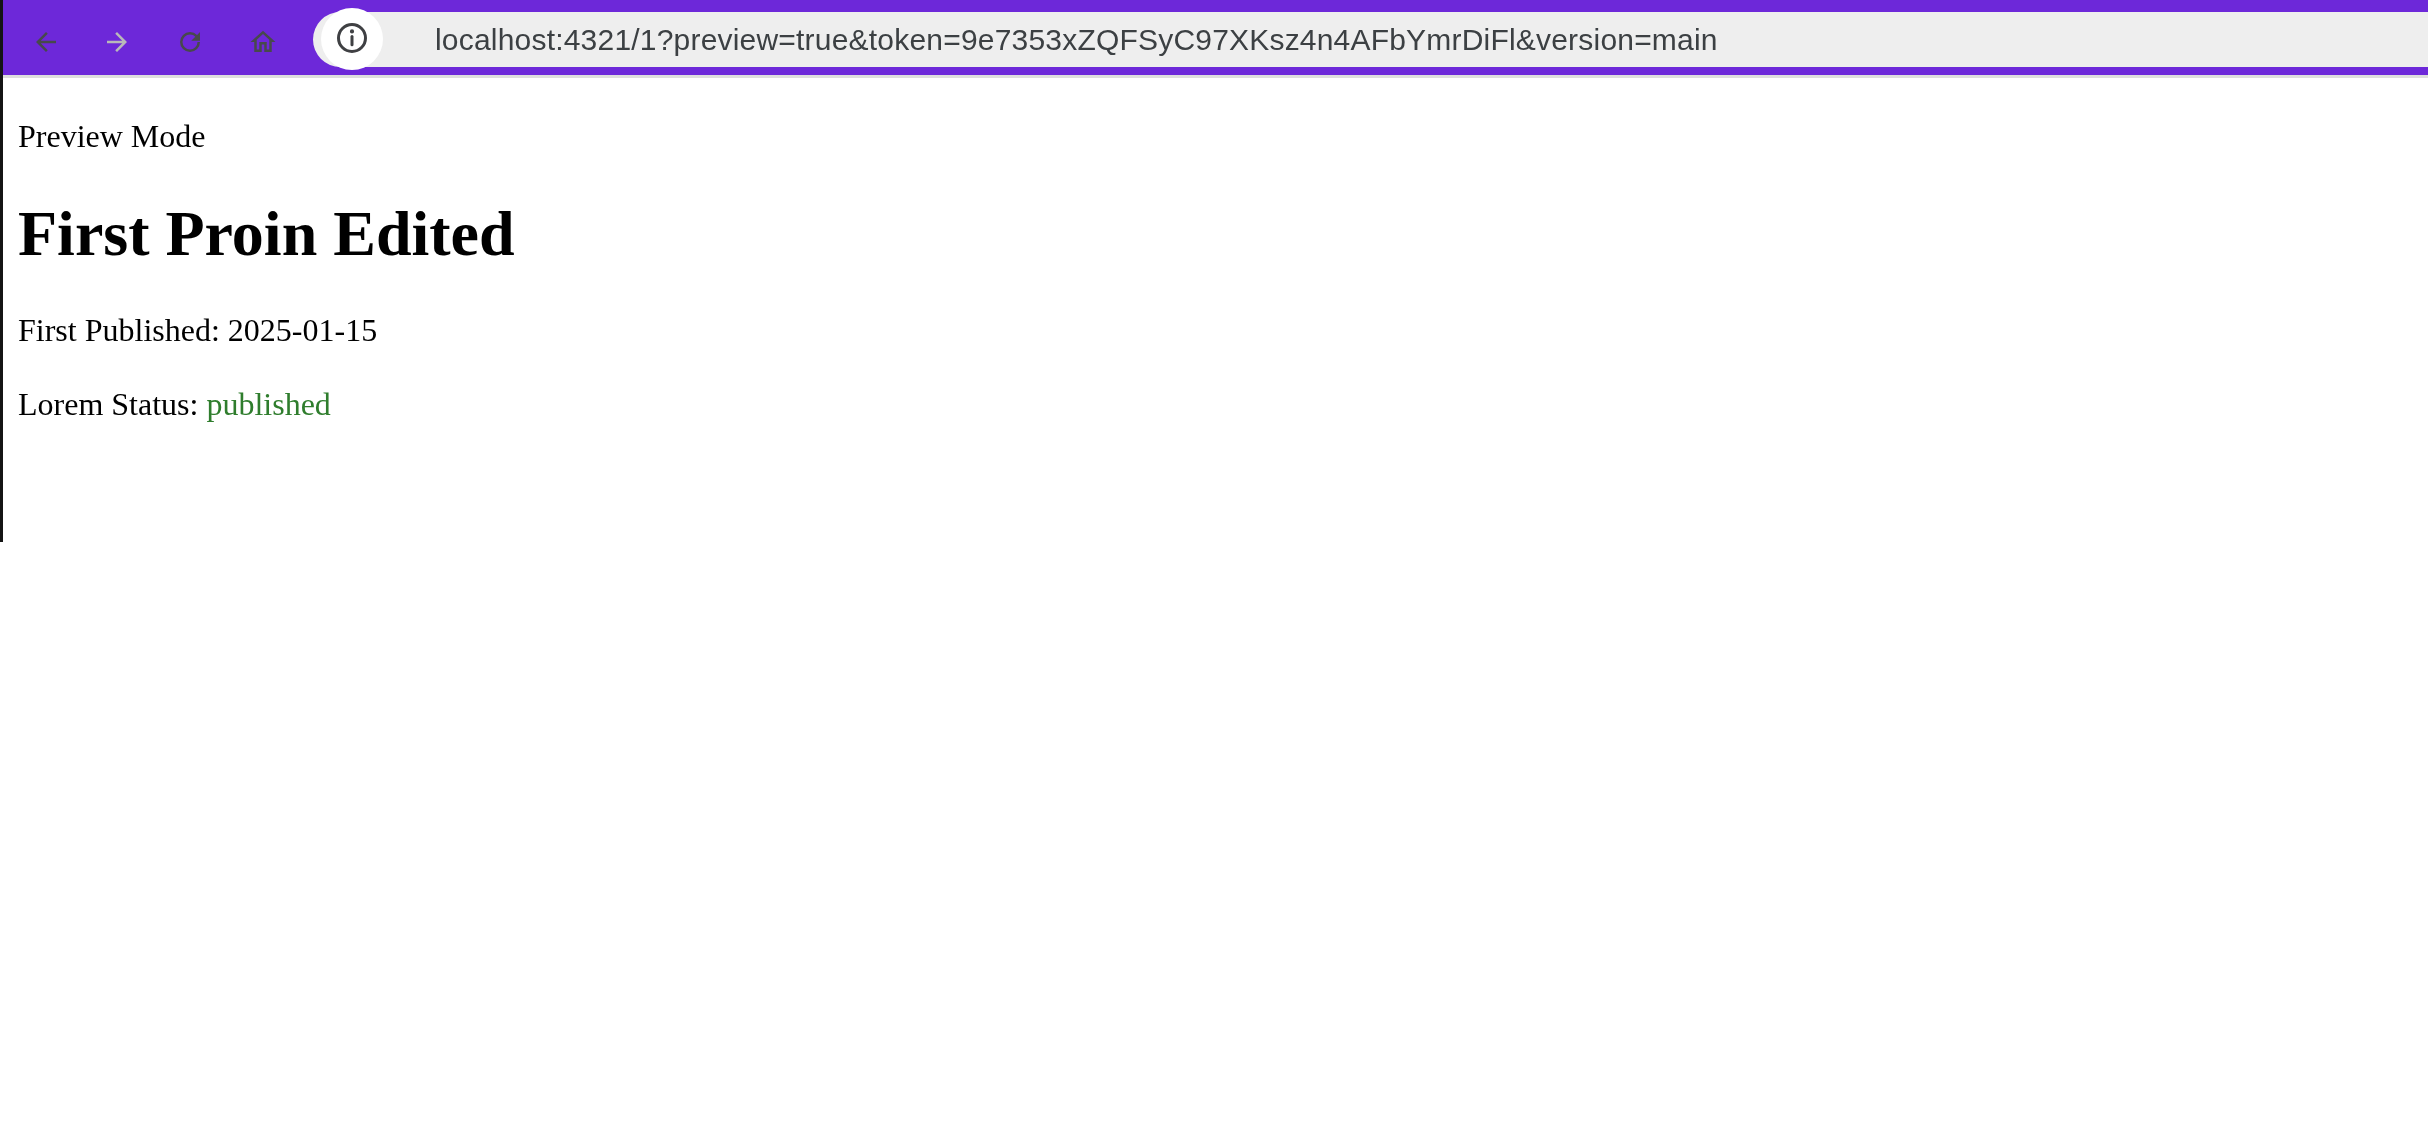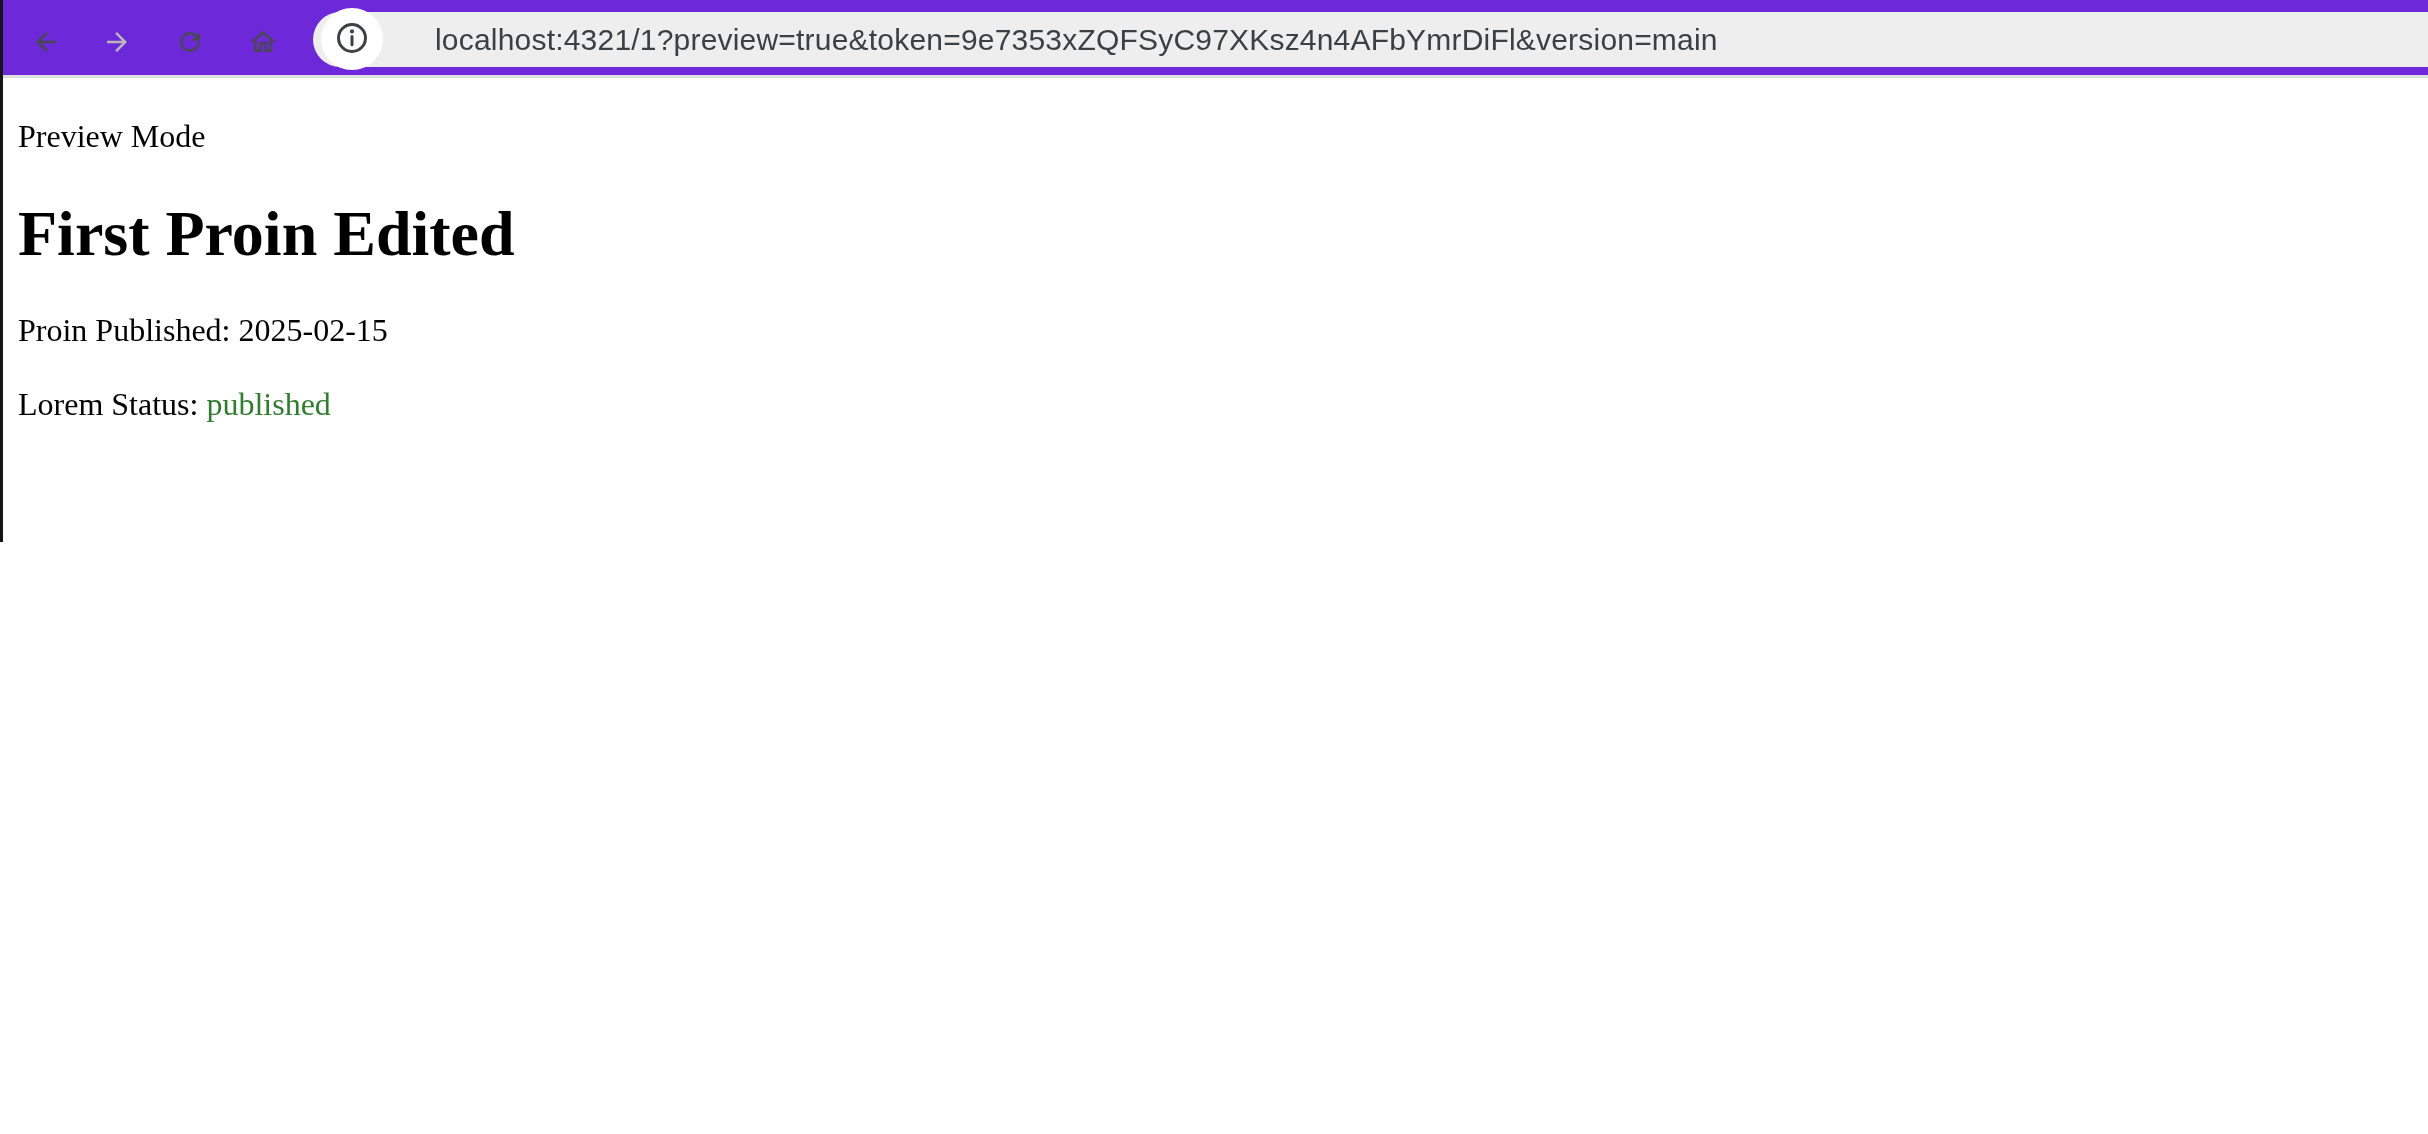--- a/index.html
+++ b/index.html
@@ -164,20 +164,20 @@
   </div>
 
 </header>
 
 <main class="content">
 
   <p class="preview-mode">Preview Mode</p>
 
   <h1 class="post-title">First Proin Edited</h1>
 
-  <p class="date-line"><span>Proin Published: </span><span>2025-02-15</span></p>
+  <p class="date-line"><span>First Published: </span><span>2025-01-15</span></p>
 
   <div class="body-text">
   </div>
 
   <p class="status-line"><span>Lorem Status: </span><span class="status-value">published</span></p>
 
 </main>
 
 </body></html>

